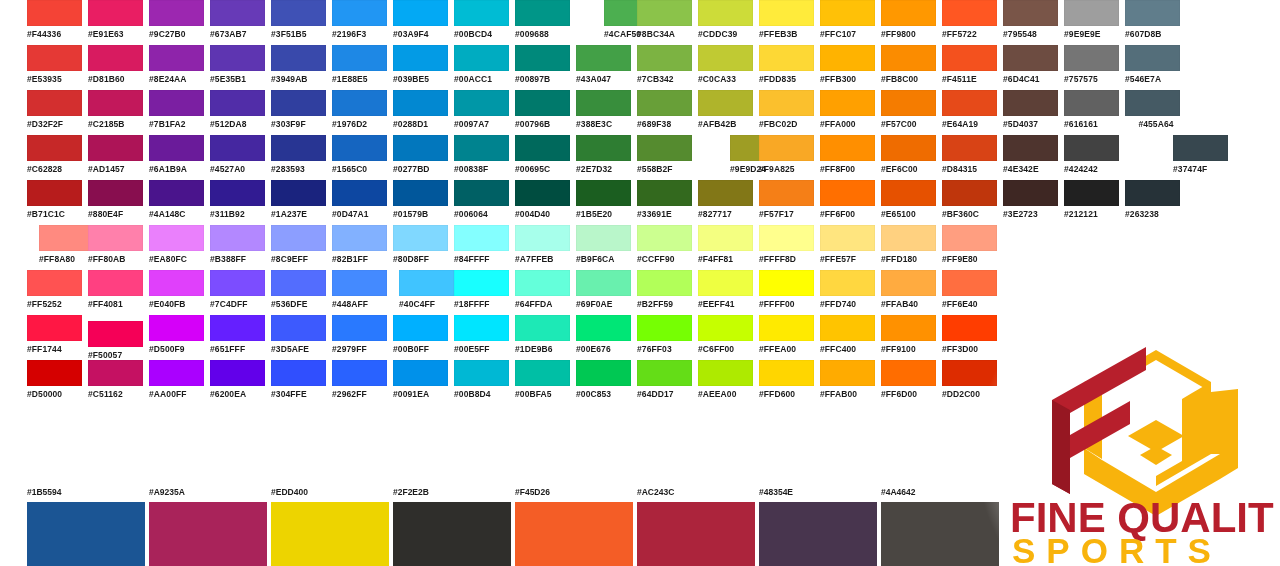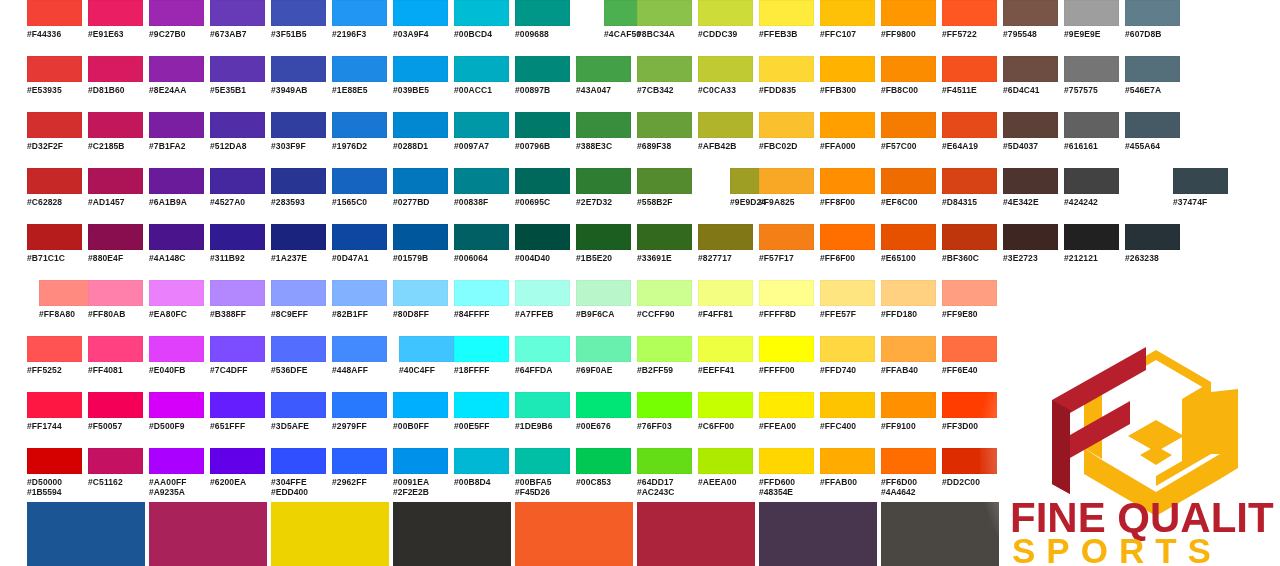--- a/index.html
+++ b/index.html
@@ -8,21 +8,21 @@
     width:1280px;height:566px;
     background:#ffffff;
     font-family:"Liberation Sans", sans-serif;
     overflow:hidden;
     position:relative;
   }
   #palette-root{position:relative;width:1280px;height:566px;}
 
   
   .grid-rows{position:absolute;left:0;top:0;width:1280px;}
-  .prow{position:relative;height:56px;}
+  .prow{position:relative;height:45px;}
   .cell{
     position:absolute;
     top:0;
     width:55px;
   }
   .sw{
     width:55px;height:26px;
     display:block;
     box-shadow:0 0 0 0.5px rgba(0,0,0,.06) inset;
   }
@@ -290,21 +290,21 @@
           <span class="lbl">#E64A19</span>
         </div>
         <div class="cell" style="left: 1003px;">
           <span class="sw" style="background: rgb(93, 64, 55);"></span>
           <span class="lbl">#5D4037</span>
         </div>
         <div class="cell" style="left: 1064px;">
           <span class="sw" style="background: rgb(97, 97, 97);"></span>
           <span class="lbl">#616161</span>
         </div>
-        <div class="cell" style="left: 1125px;">
+        <div class="cell" style="left: 1125px; text-align: center;">
           <span class="sw" style="background: rgb(69, 90, 100);"></span>
           <span class="lbl">#455A64</span>
         </div>
       </div>
       <div class="prow">
         <div class="cell" style="left: 27px;">
           <span class="sw" style="background: rgb(198, 40, 40);"></span>
           <span class="lbl">#C62828</span>
         </div>
         <div class="cell" style="left: 88px;">
@@ -588,21 +588,21 @@
         <div class="cell" style="left: 942px;">
           <span class="sw" style="background: rgb(255, 110, 64);"></span>
           <span class="lbl">#FF6E40</span>
         </div>
       </div>
       <div class="prow">
         <div class="cell" style="left: 27px;">
           <span class="sw" style="background: rgb(255, 23, 68);"></span>
           <span class="lbl">#FF1744</span>
         </div>
-        <div class="cell" style="left: 88px;">
+        <div class="cell" style="left: 88px; margin-top: 6px;">
           <span class="sw" style="background: rgb(245, 0, 87);"></span>
           <span class="lbl">#F50057</span>
         </div>
         <div class="cell" style="left: 149px;">
           <span class="sw" style="background: rgb(213, 0, 249);"></span>
           <span class="lbl">#D500F9</span>
         </div>
         <div class="cell" style="left: 210px;">
           <span class="sw" style="background: rgb(101, 31, 255);"></span>
           <span class="lbl">#651FFF</span>

